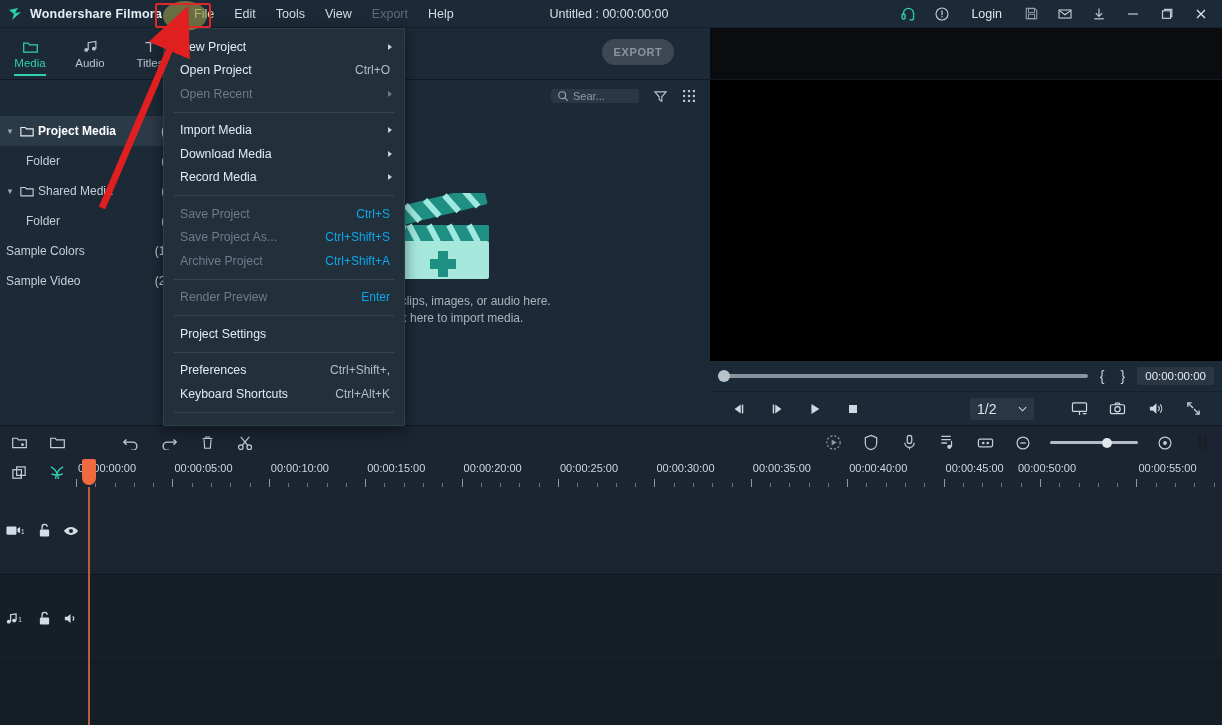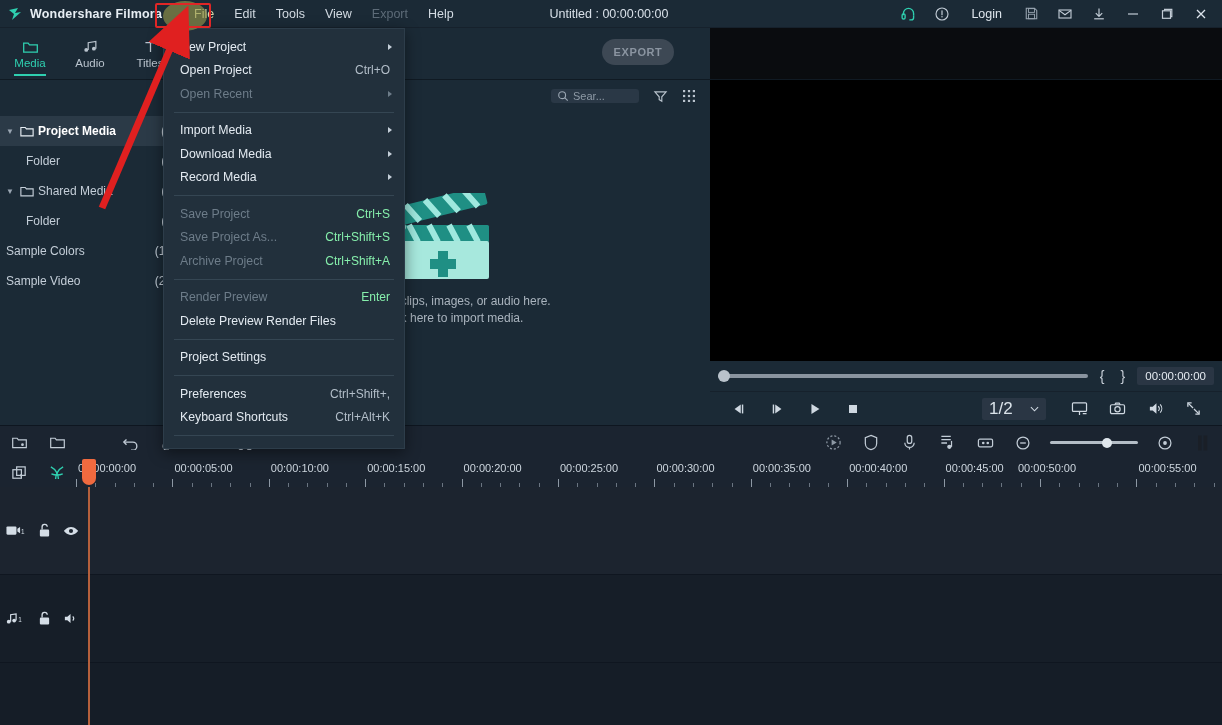--- a/index.html
+++ b/index.html
@@ -105,22 +105,22 @@
   .scrubknob { position:absolute; left:0; top:-4px; width:12px; height:12px; border-radius:50%; background:#b9c2cb; }
   .brace { color:#c6ced7; font-size:14px; padding:0 4px; }
   .tcbox { background:#2a3644; color:#e4eaf0; font-size:11.5px; padding:3px 8px; border-radius:2px; }
   .pvctrl {
     height:34px; background:#1b2a36; display:flex; align-items:center; padding:0 10px; gap:0;
     border-top:1px solid #16212c;
   }
   .pvbtn { width:38px; height:34px; display:flex; align-items:center; justify-content:center; color:#cfd8e1; }
   .pvspacer { flex:1; }
   .ratiosel {
-    width:64px; height:22px; background:#2a3644; border-radius:2px; color:#dbe3ea; font-size:17px;
-    display:flex; align-items:center; justify-content:space-between; padding:0 7px; margin-right:14px;
+    width:64px; height:22px; background:#2a3644; border-radius:2px; color:#dbe3ea; font-size:14px;
+    display:flex; align-items:center; justify-content:space-between; padding:0 7px; margin-right:26px;
   }
 
   
   .tlbar { height:34px; background:#1b2430; display:flex; align-items:center; border-top:1px solid #0e1620;}
   .tlbtn { width:38px; height:34px; display:flex; align-items:center; justify-content:center; color:#c2ccd6; }
   .tlbtn.teal { color:#2fd0b0; }
   .tlspacer { flex:1; }
   .zoomtrack { width:88px; height:3px; background:#b4bdc6; border-radius:2px; position:relative; margin:0 8px; }
   .zoomknob { position:absolute; left:52px; top:-3.5px; width:10px; height:10px; border-radius:50%; background:#dfe6ec; }
 
@@ -156,21 +156,21 @@
     border:1px solid #2d3d4a; z-index:50; padding:6px 0 6px 0;
     box-shadow:0 4px 14px rgba(0,0,0,.45);
   }
   .menuitem {
     height:23.5px; display:flex; align-items:center; padding:0 14px 0 16px;
     font-size:12.3px; color:#e3eaf1; position:relative;
   }
   .menuitem.dis { color:#6d7c89; }
   .menuitem .mlabel { flex:1; white-space:nowrap; }
   .menuitem .mshort { font-size:12px; color:#b3bec9; }
-  .menuitem.dis .mshort { color:#86efac; }
+  .menuitem.dis .mshort { color:#0ea5e9; }
   .menuitem .msub {
     position:absolute; right:12px; width:0; height:0;
     border-left:4px solid #c5cfd9; border-top:3.5px solid transparent; border-bottom:3.5px solid transparent;
   }
   .menuitem.dis .msub { border-left-color:#6d7c89; }
   .menusep { height:1px; background:#354653; margin:6px 10px; }
 </style>
 </head>
 <body>
 
@@ -742,23 +742,20 @@
       </div>
       <div class="menuitem dis">
         <span class="mlabel">Archive Project</span>
         <span class="mshort">Ctrl+Shift+A</span>
       </div>
       <div class="menusep"></div>
       <div class="menuitem dis">
         <span class="mlabel">Render Preview</span>
         <span class="mshort">Enter</span>
       </div>
-      <div class="menuitem">
-        <span class="mlabel">Delete Preview Render Files</span>
-      </div>
       <div class="menusep"></div>
       <div class="menuitem">
         <span class="mlabel">Project Settings</span>
       </div>
       <div class="menusep"></div>
       <div class="menuitem">
         <span class="mlabel">Preferences</span>
         <span class="mshort">Ctrl+Shift+,</span>
       </div>
       <div class="menuitem">

